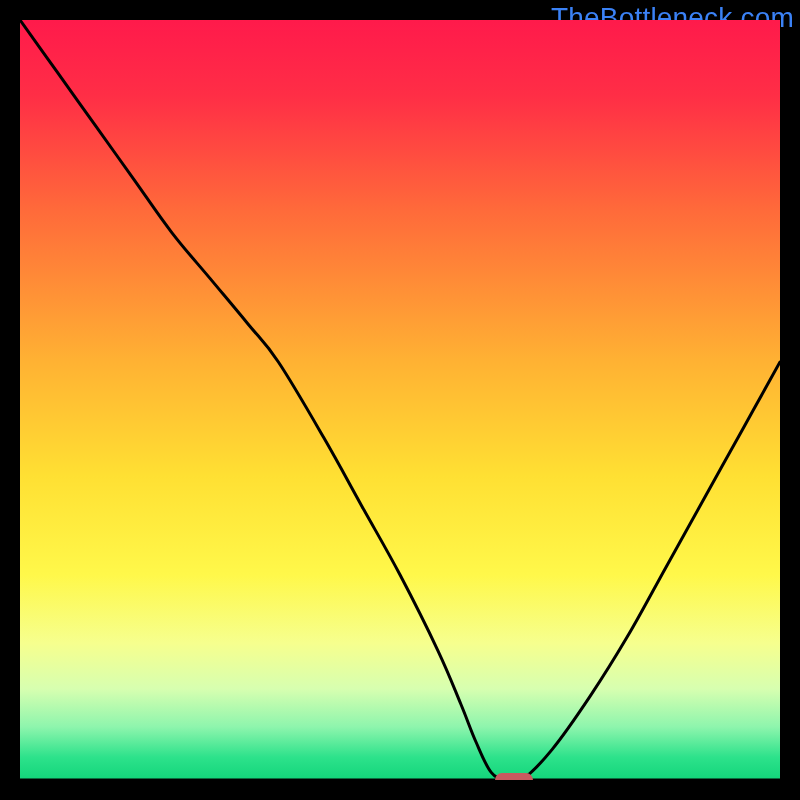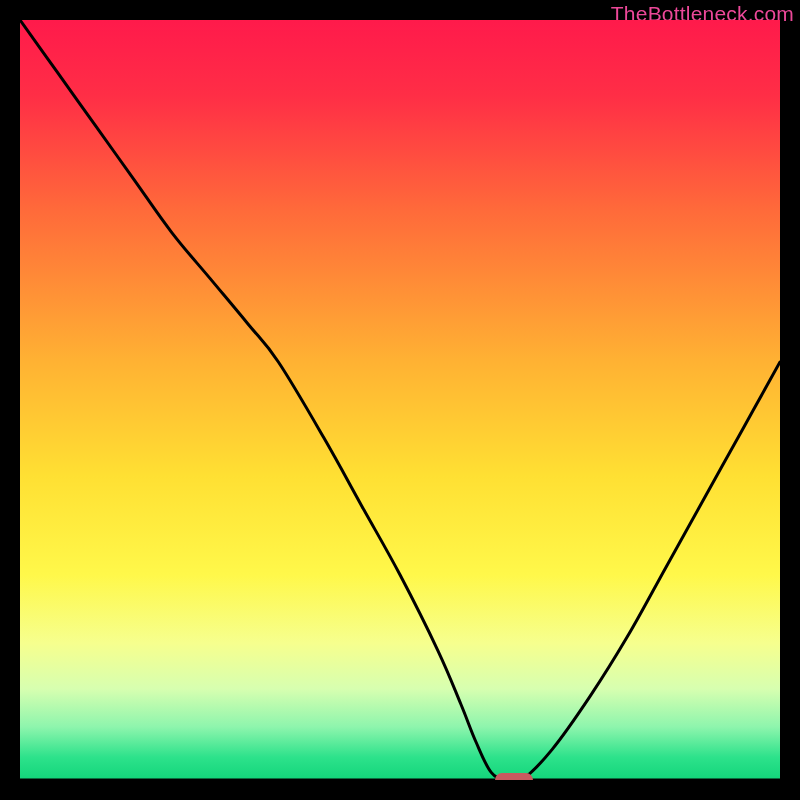--- a/index.html
+++ b/index.html
@@ -24,22 +24,22 @@
     width: 760px;
     height: 760px;
   }
   svg {
     display: block;
   }
   .watermark {
     position: absolute;
     top: 2px;
     right: 6px;
-    color: #ec4899;
-    font-size: 21px;
+    color: #3b82f6;
+    font-size: 28px;
     font-weight: 400;
     letter-spacing: 0.2px;
     user-select: none;
   }
 </style>
 </head>
 <body>
 
 <div class="frame">
   <div class="watermark">TheBottleneck.com</div>

